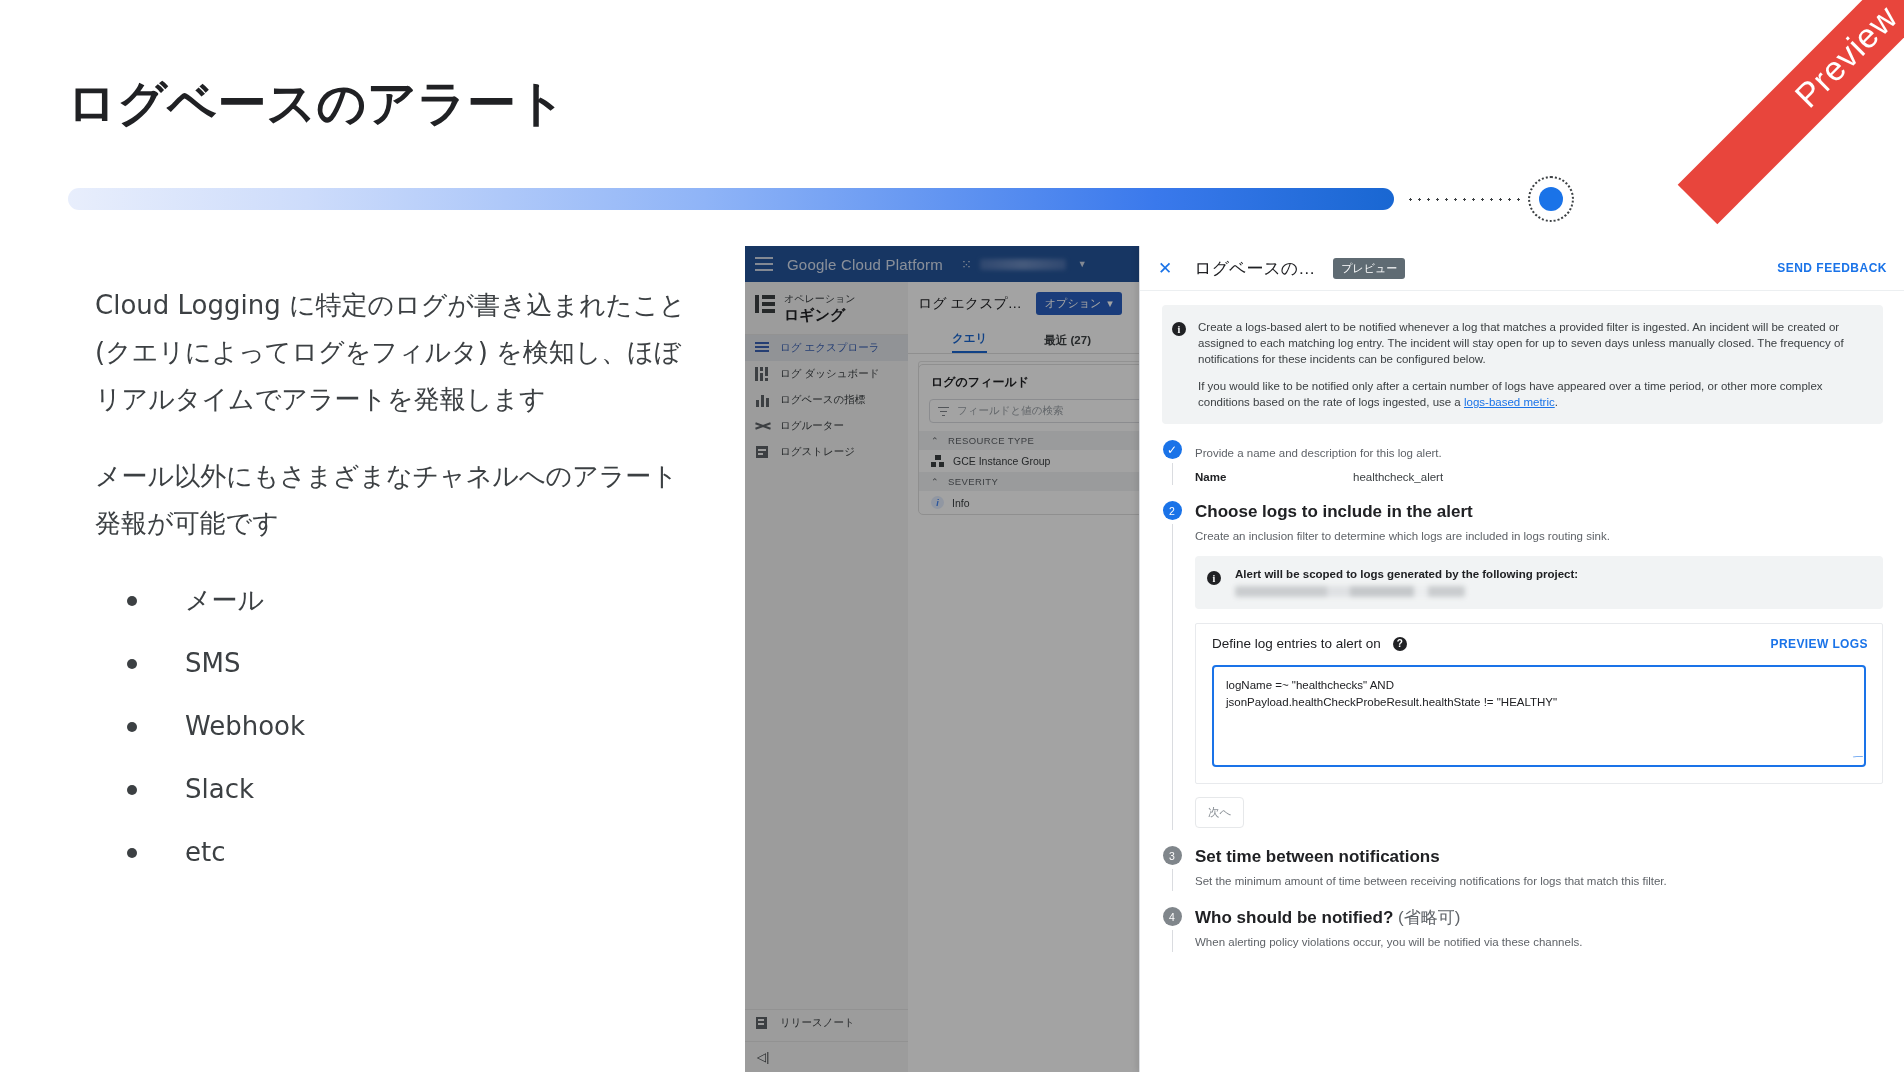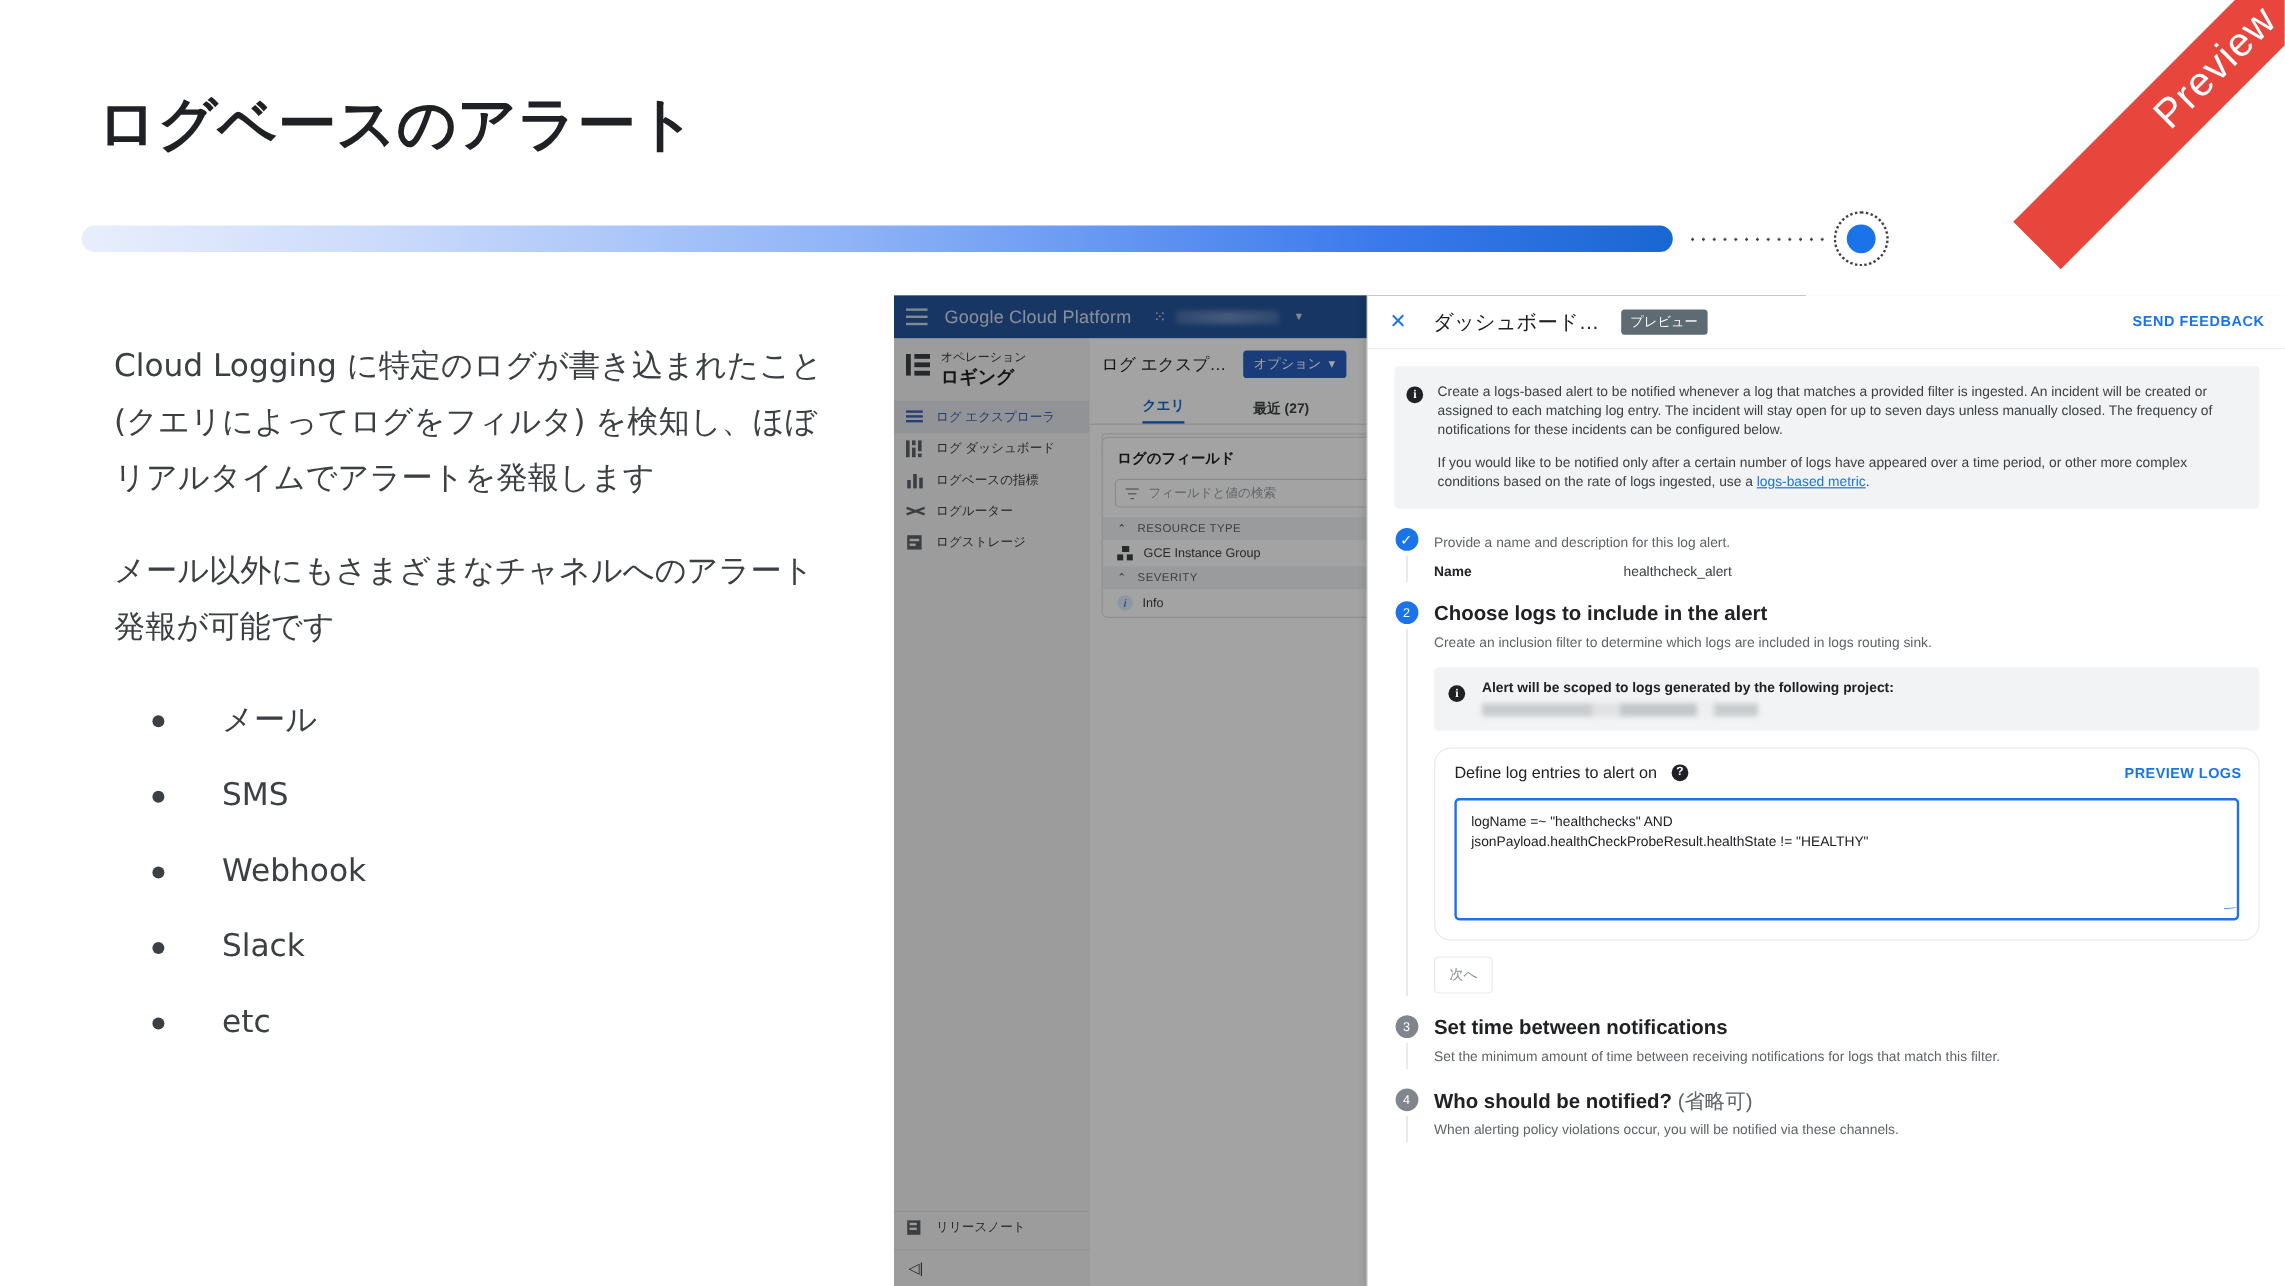--- a/index.html
+++ b/index.html
@@ -25,21 +25,21 @@
     display:flex;align-items:center;justify-content:center;
   }
   #preview-ribbon .band span{
     color:#fff;font-size:34px;font-weight:400;
     letter-spacing:1px;
     font-family:"Liberation Sans",sans-serif;
   }
 
   
   #slide-title{
-    position:absolute;left:81px;top:76px;
+    position:absolute;left:67px;top:76px;
     font-size:49px;line-height:1.15;font-weight:bold;
     color:#202124;letter-spacing:0px;
     font-family:"DejaVu Sans","Liberation Sans",sans-serif;
   }
 
   
   #progress-wrap{
     position:absolute;left:68px;top:188px;width:1450px;height:22px;
   }
   #progress-track{
@@ -328,21 +328,21 @@
     display:flex;gap:14px;margin-top:12px;
   }
   #scope-card .txt{font-size:11.5px;color:#202124;font-weight:bold;}
   #scope-blur{
     margin-top:6px;width:230px;height:11px;
     background:linear-gradient(90deg,#c9ccce 0 40%,#dfe1e3 40% 50%,#c4c7c9 50% 78%,#eceeef 78% 84%,#c9ccce 84% 100%);
     filter:blur(2.4px);border-radius:2px;
   }
 
   #filter-card{
-    margin-top:14px;border:1px solid #e8eaed;border-radius:14px;
+    margin-top:14px;border:1px solid #e8eaed;border-radius:2px;
     background:#fff;
   }
   #filter-head{
     display:flex;align-items:center;padding:12px 14px 10px 16px;
   }
   #filter-head .lbl{font-size:13.5px;color:#202124;}
   #help-icon{
     width:14px;height:14px;border-radius:50%;background:#202124;color:#fff;
     font-size:10px;font-weight:bold;display:flex;align-items:center;justify-content:center;
     margin-left:12px;
@@ -568,21 +568,21 @@
         <div class="res-chev" style="top:354px">›</div>
         <div class="res-chev" style="top:386px">›</div>
         <div class="res-circle" style="top:412px"></div>
       </div>
     </div>
   </div>
 
   <div id="panel">
     <div id="panel-head">
       <div id="panel-close">✕</div>
-      <div id="panel-title">ダッシュボード…</div>
+      <div id="panel-title">ログベースの…</div>
       <div id="panel-chip">プレビュー</div>
       <div id="panel-feedback">SEND FEEDBACK</div>
     </div>
 
     <div id="panel-body">
 
       <div id="info-card">
         <div class="info-dot">i</div>
         <div class="txt">
           <p>Create a logs-based alert to be notified whenever a log that matches a provided filter is ingested. An incident will be created or assigned to each matching log entry. The incident will stay open for up to seven days unless manually closed. The frequency of notifications for these incidents can be configured below.</p>

